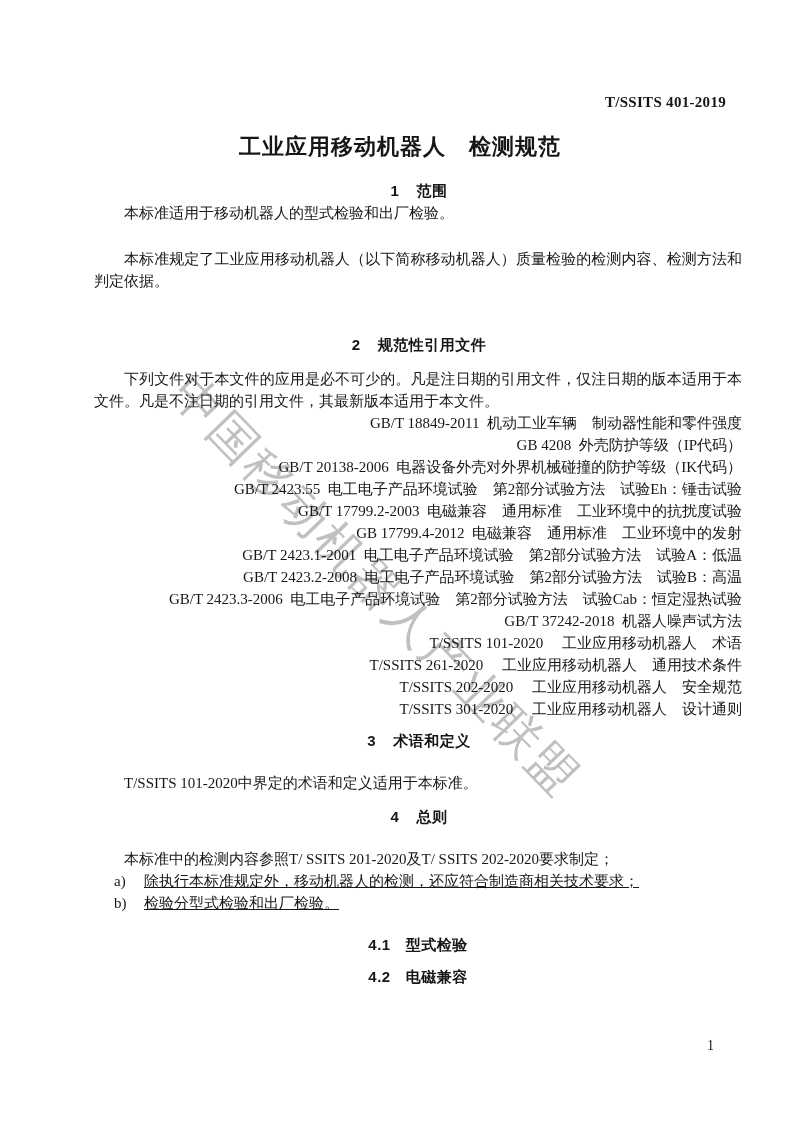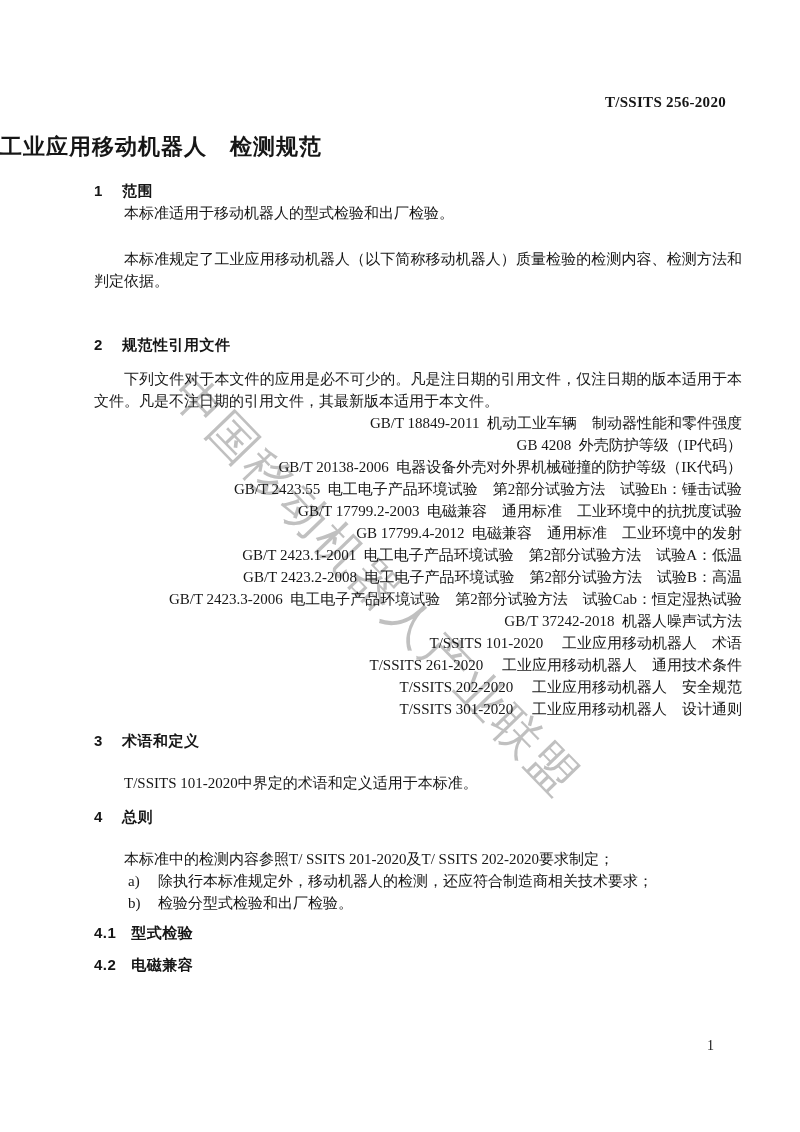--- a/index.html
+++ b/index.html
@@ -24,21 +24,21 @@
     font-size: 15px;
     font-weight: bold;
     letter-spacing: 0.3px;
     z-index: 2;
   }
   .doc-title {
     position: absolute;
     top: 132px;
     left: 0;
     right: 0;
-    text-align: left;
+    text-align: center;
     font-family: "Liberation Sans", "DejaVu Sans", sans-serif;
     font-weight: bold;
     font-size: 22px;
     letter-spacing: 1px;
     z-index: 2;
   }
   .watermark {
     position: absolute;
     left: 204px;
     top: 362px;
@@ -62,46 +62,48 @@
     font-size: 15px;
     line-height: 22px;
   }
   .sec-heading {
     margin: 0;
     font-family: "Liberation Sans", "DejaVu Sans", sans-serif;
     font-size: 15px;
     font-weight: bold;
     letter-spacing: 0.5px;
     line-height: 22px;
+    text-align: center;
   }
   .sec-num {
     display: inline-block;
     min-width: 13px;
     margin-right: 15px;
   }
   .para {
     margin: 0;
     text-align: justify;
     text-indent: 2em;
   }
   .mt-24 { margin-top: 24px; }
   .mt-26 { margin-top: 42px; }
   .mt-20 { margin-top: 20px; }
   .mt-18 { margin-top: 12px; }
   .mt-10 { margin-top: 10px; }
-  .mt-8  { margin-top: 8px; }
+  .mt-8  { margin-top: 20px; }
   .ref-list { margin: 0; text-align: right; }
   .ref-line {
     white-space: pre;
     line-height: 22px;
     margin-left: 28px;
   }
   .list-item {
-    margin-left: 34px;
+    margin-left: 20px;
     line-height: 22px;
+    text-decoration: underline;
   }
   .item-label {
     display: inline-block;
     min-width: 18px;
     margin-right: 12px;
   }
   .page-number {
     position: absolute;
     top: 1038px;
     right: 86px;
@@ -109,21 +111,21 @@
     z-index: 2;
   }
 </style>
 </head>
 <body>
 
 <div class="page">
 
   <div class="watermark">中国移动机器人产业联盟</div>
 
-  <div class="doc-number">T/SSITS 256-2020</div>
+  <div class="doc-number">T/SSITS 401-2019</div>
 
   <div class="doc-title">工业应用移动机器人　检测规范</div>
 
   <div class="content">
 
     <h2 class="sec-heading">
       <span class="sec-num">1</span><span class="sec-label">范围</span>
     </h2>
     <p class="para">本标准适用于移动机器人的型式检验和出厂检验。</p>
     <p class="para mt-24">本标准规定了工业应用移动机器人（以下简称移动机器人）质量检验的检测内容、检测方法和判定依据。</p>

